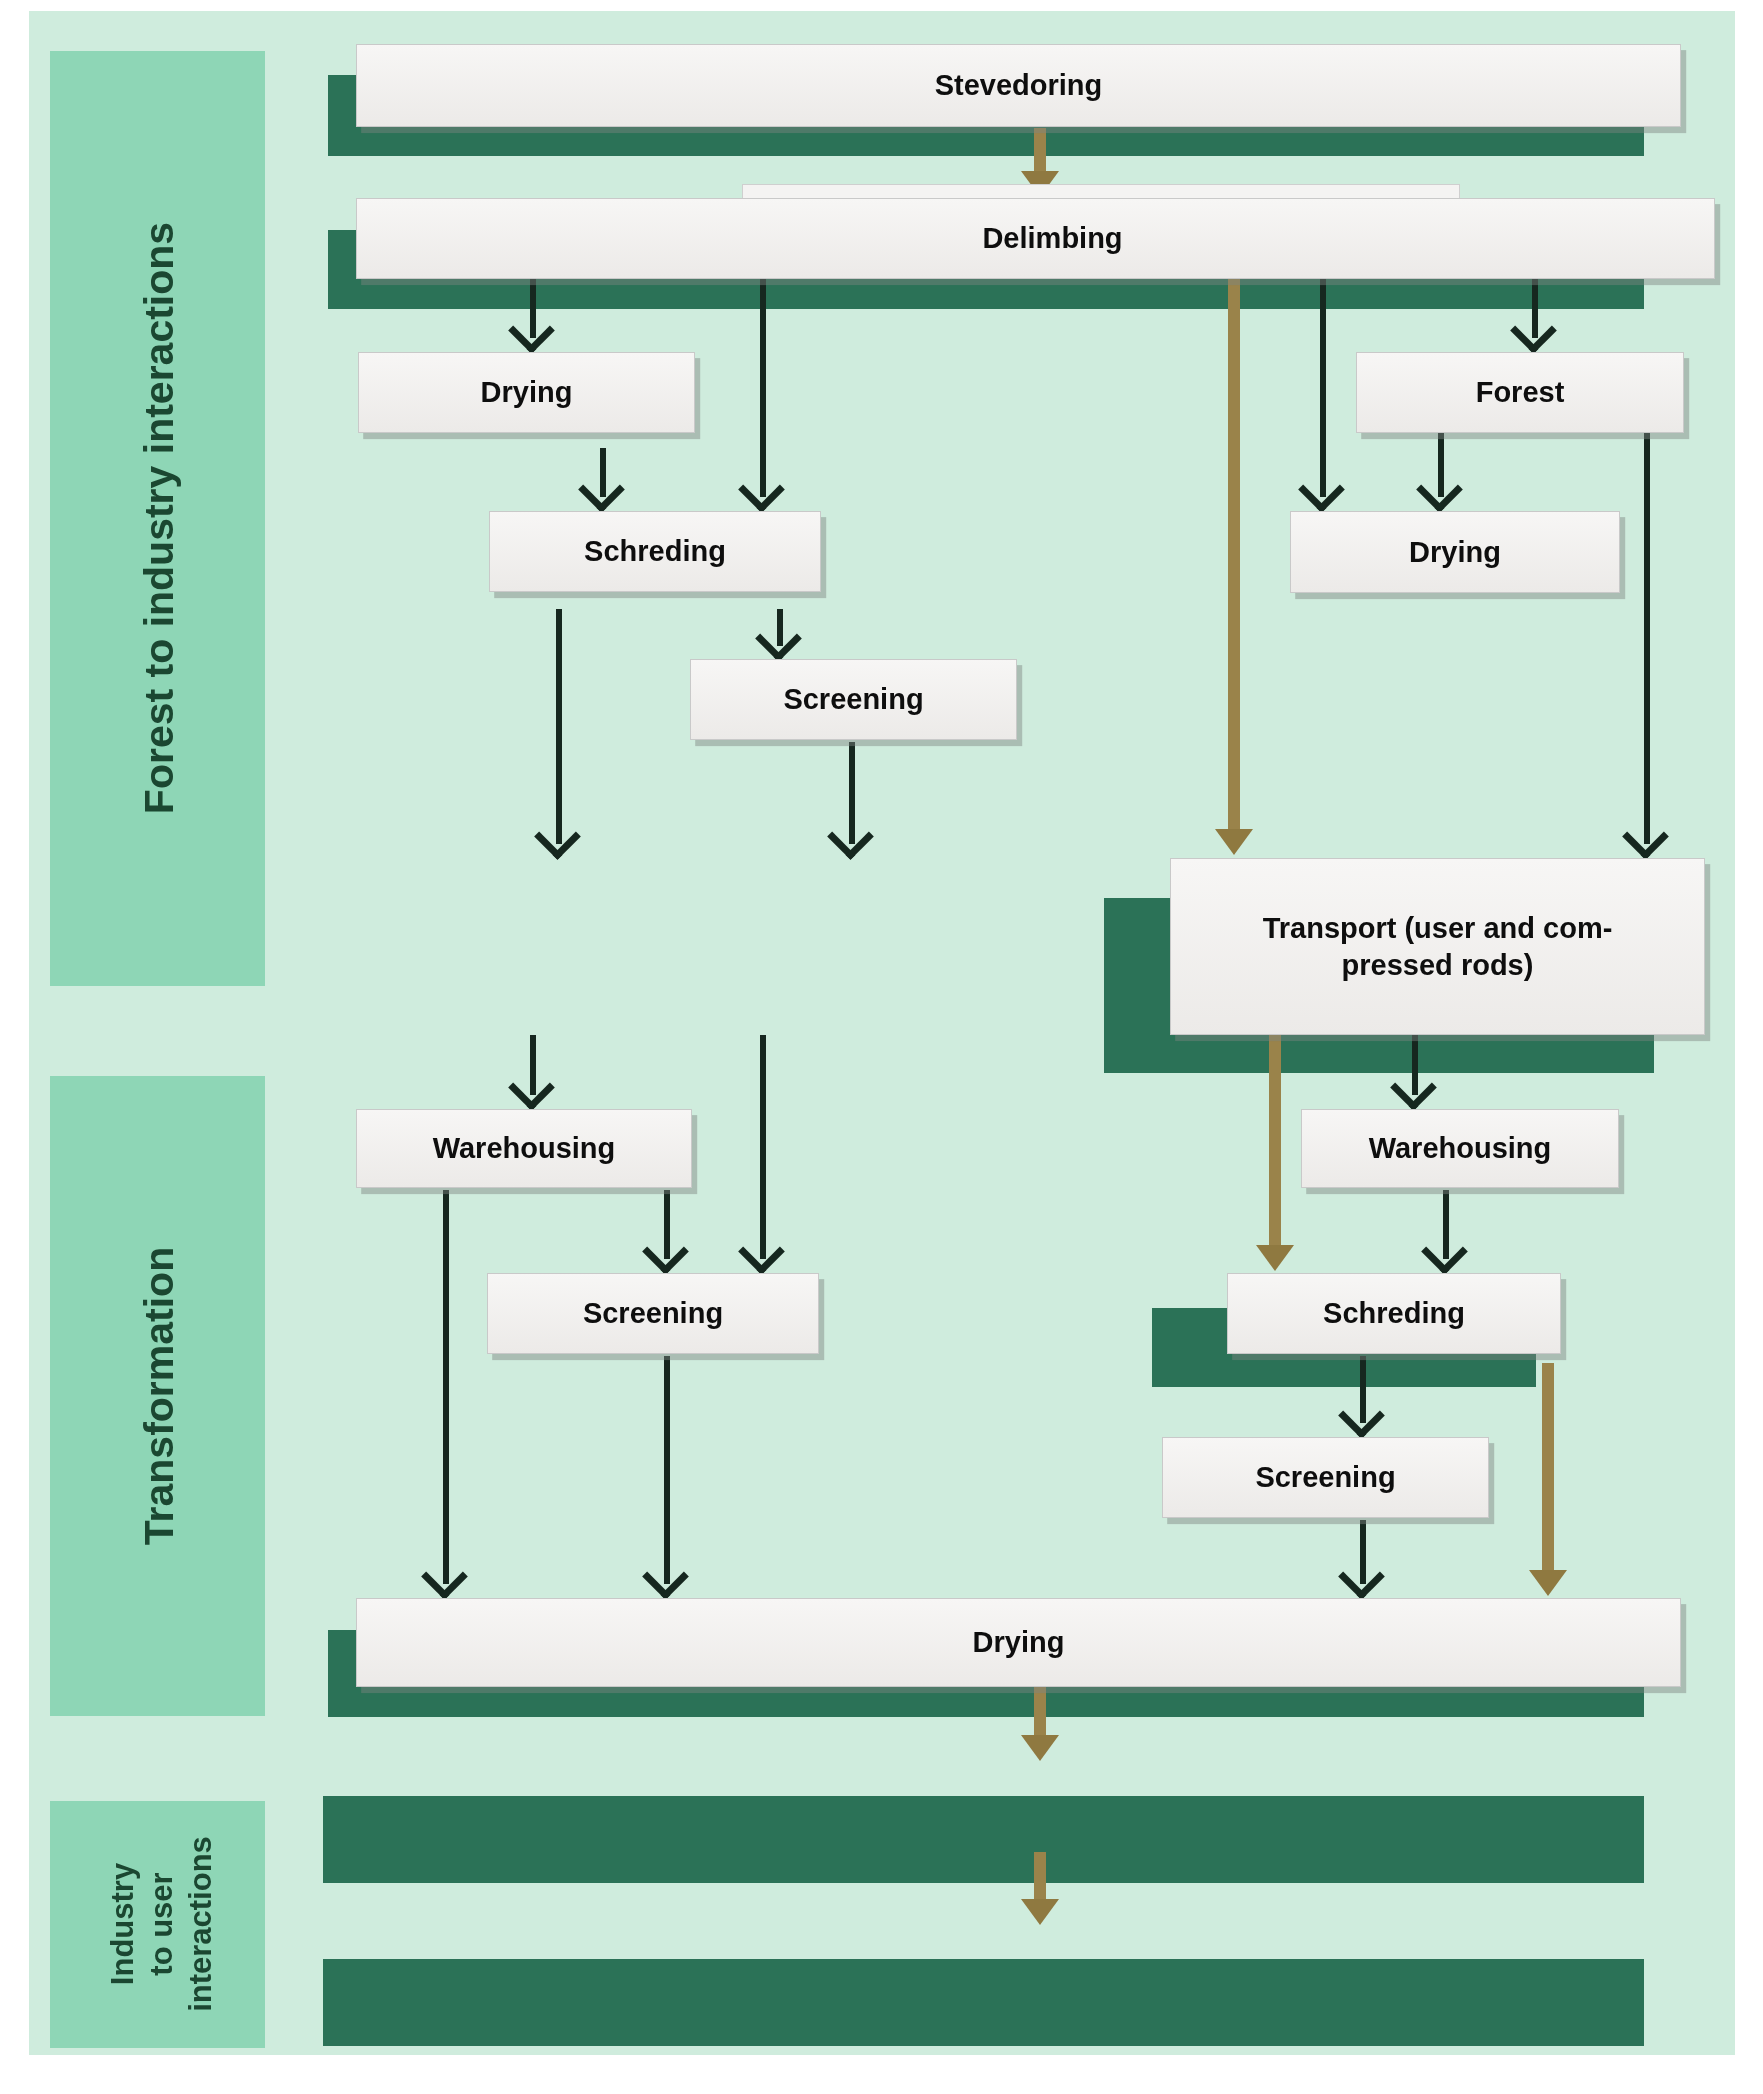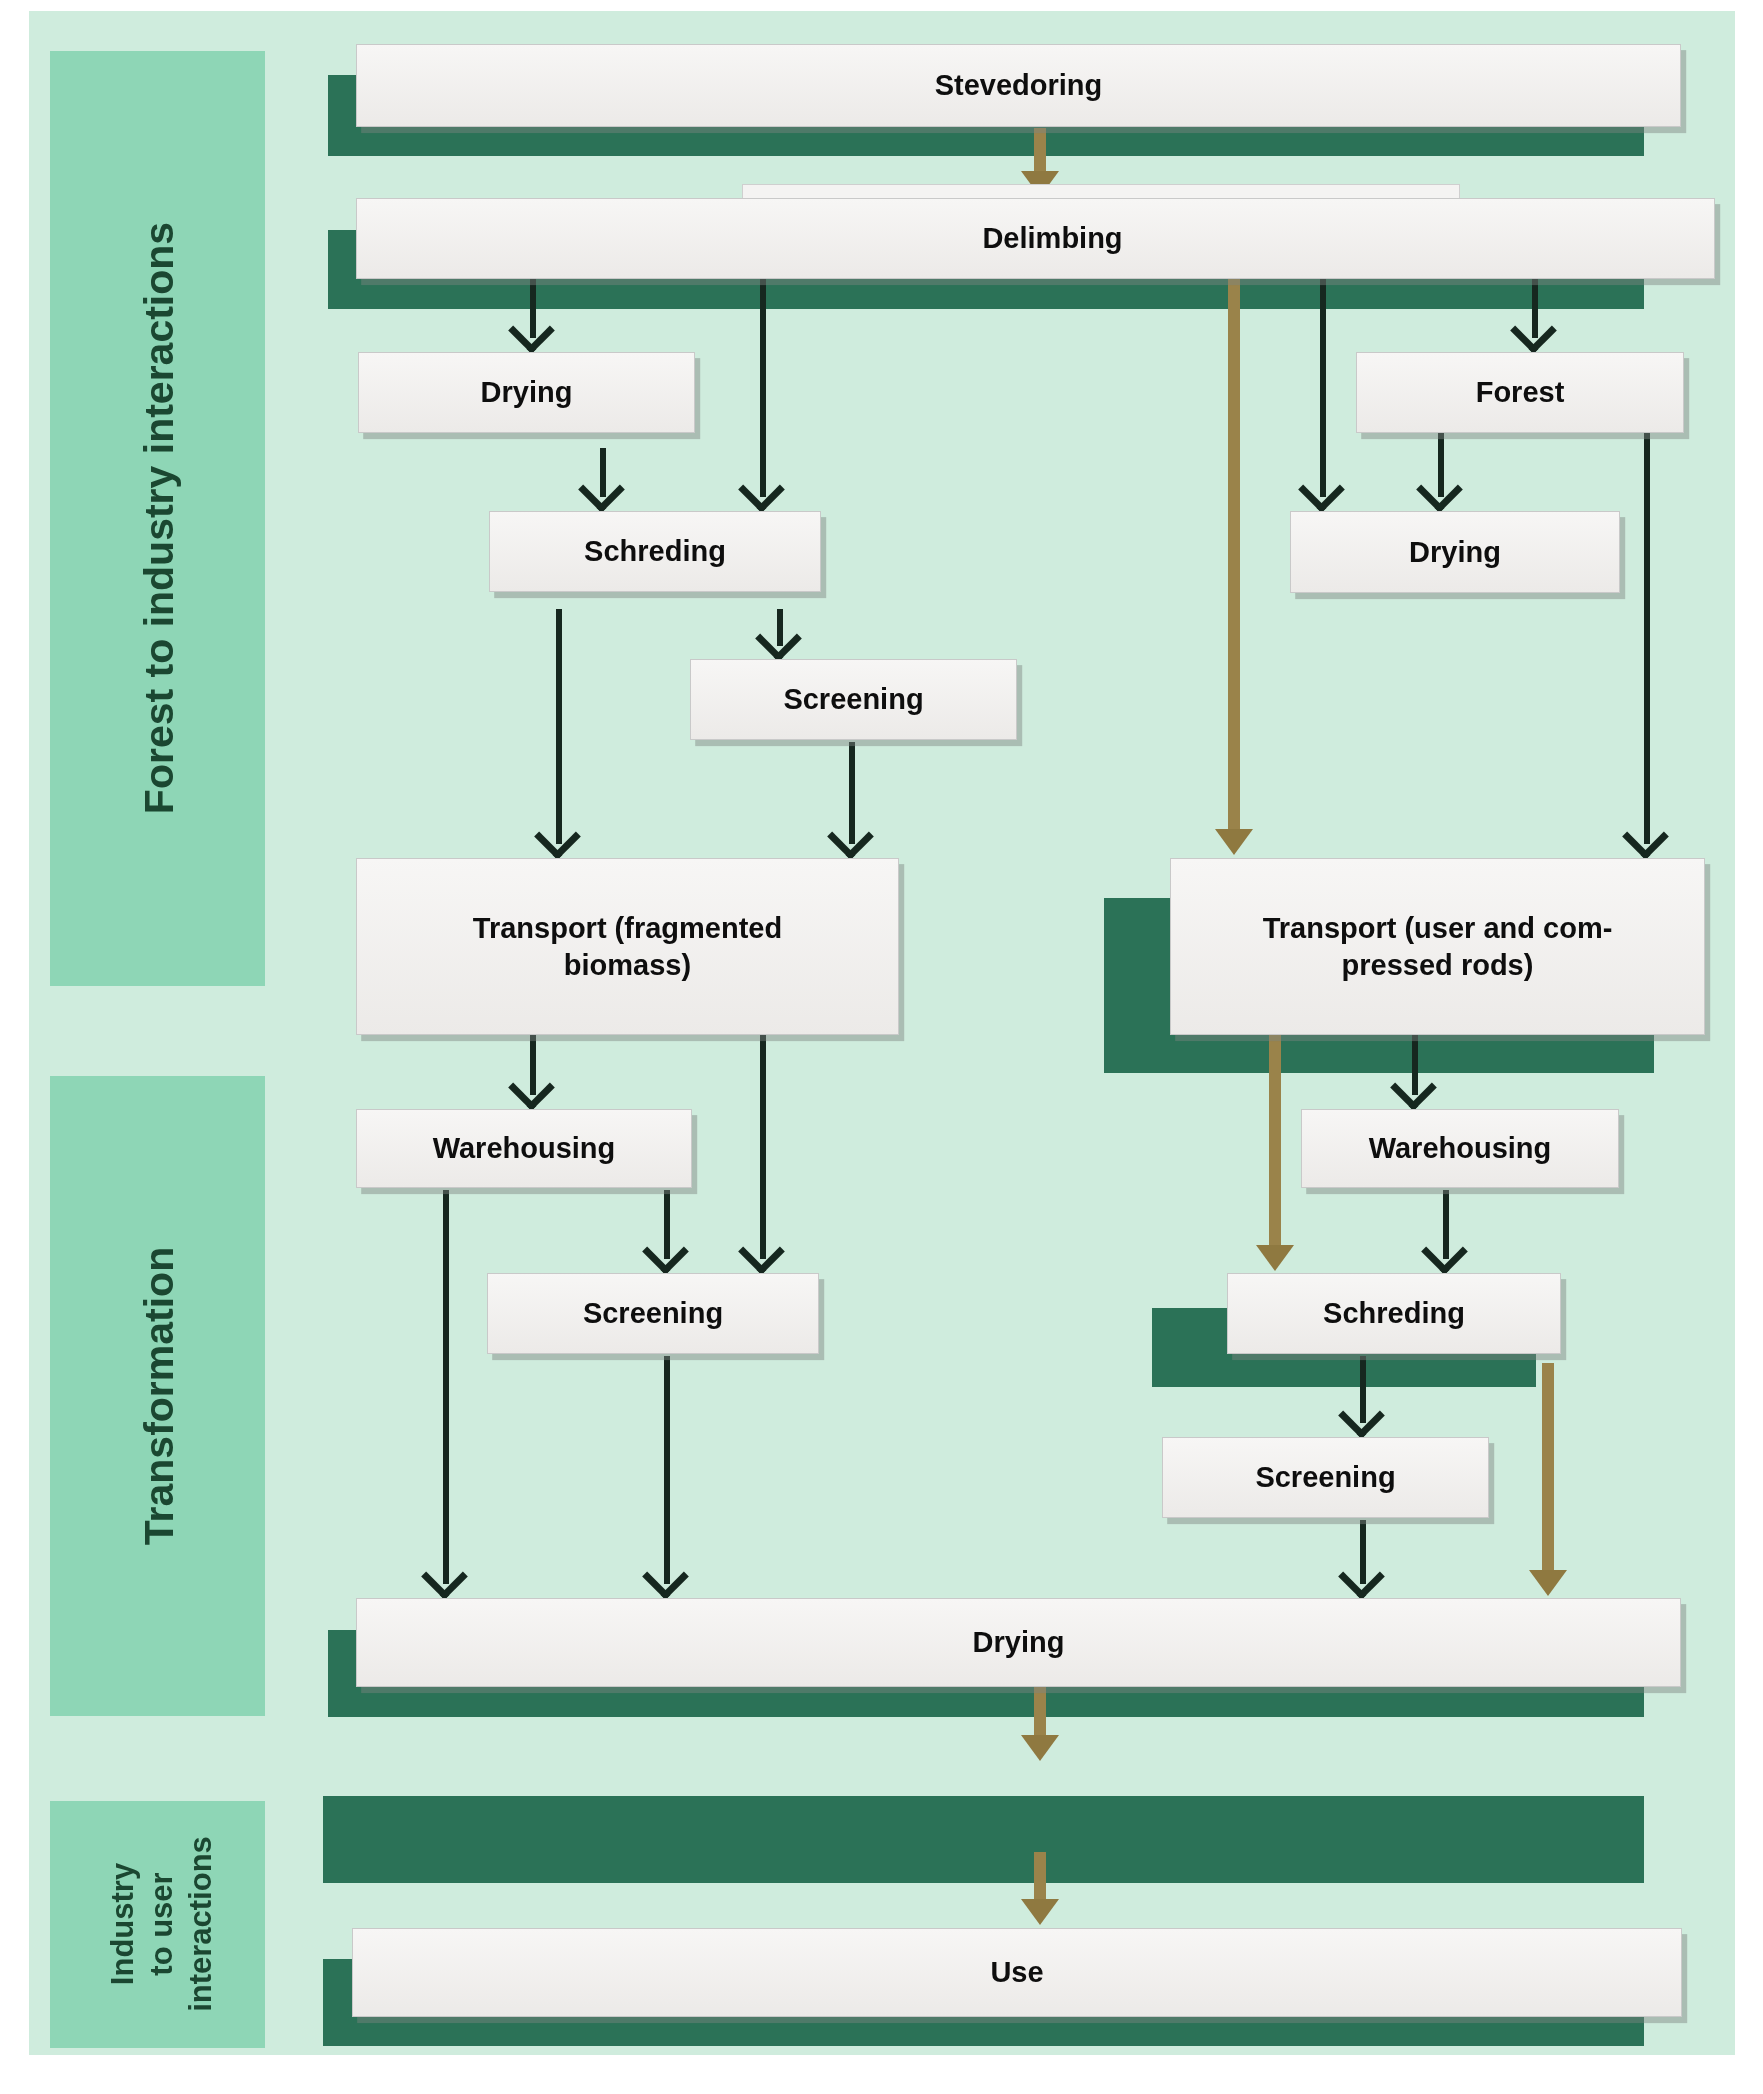--- a/index.html
+++ b/index.html
@@ -63,24 +63,20 @@
   </div>
   <div class="node" style="left:358px;top:352px;width:335px;height:79px;">
     <span class="node-label">Drying</span>
   </div>
   <div class="node" style="left:489px;top:511px;width:330px;height:79px;">
     <span class="node-label">Schreding</span>
   </div>
   <div class="node" style="left:690px;top:659px;width:325px;height:79px;">
     <span class="node-label">Screening</span>
   </div>
-  <div class="node" style="left:356px;top:858px;width:541px;height:175px;">
-    <span class="node-label">Transport (fragmented
-biomass)</span>
-  </div>
   <div class="node" style="left:356px;top:1109px;width:334px;height:77px;">
     <span class="node-label">Warehousing</span>
   </div>
   <div class="node" style="left:487px;top:1273px;width:330px;height:79px;">
     <span class="node-label">Screening</span>
   </div>
   <div class="node" style="left:1356px;top:352px;width:326px;height:79px;">
     <span class="node-label">Forest</span>
   </div>
   <div class="node" style="left:1290px;top:511px;width:328px;height:80px;">
@@ -95,23 +91,20 @@
   </div>
   <div class="node" style="left:1227px;top:1273px;width:332px;height:79px;">
     <span class="node-label">Schreding</span>
   </div>
   <div class="node" style="left:1162px;top:1437px;width:325px;height:79px;">
     <span class="node-label">Screening</span>
   </div>
   <div class="node" style="left:356px;top:1598px;width:1323px;height:87px;">
     <span class="node-label">Drying</span>
   </div>
-  <div class="node" style="left:352px;top:1928px;width:1328px;height:87px;">
-    <span class="node-label">Use</span>
-  </div>
 <div class="arrow ao" style="left: 1018px; top: 128px; width: 44px; height: 69px;">
       <span class="shaft"></span>
       <span class="head"></span>
     </div>
     <div class="arrow ab" style="left: 511px; top: 279px; width: 44px; height: 71px;">
       <span class="shaft"></span>
       <span class="head"></span>
     </div>
     <div class="arrow ab" style="left: 741px; top: 279px; width: 44px; height: 230px;">
       <span class="shaft"></span>

